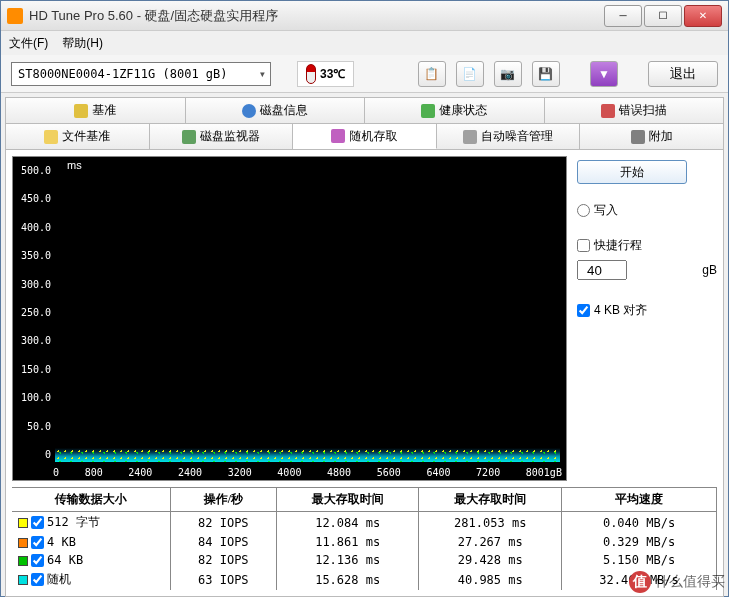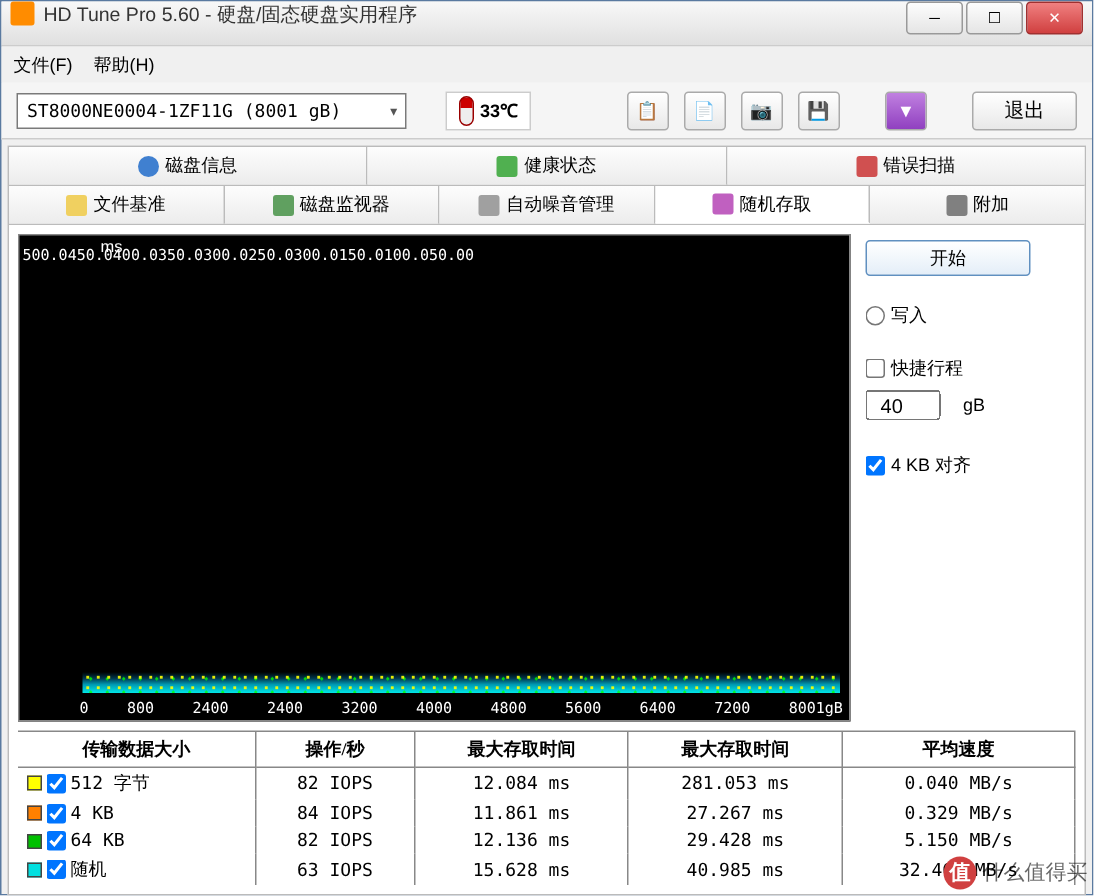--- a/index.html
+++ b/index.html
@@ -1,18 +1,18 @@
 <!DOCTYPE html>
 <html><head>
 <meta charset="utf-8">
 <style>
 * { box-sizing: border-box; margin: 0; padding: 0; }
 body { font-family: "Microsoft YaHei", Tahoma, sans-serif; font-size: 12px; background: #fff; width: 729px; height: 597px; overflow: hidden; position: relative; }
 .window { border: 1px solid #5a7aa0; background: #f0f0f0; width: 729px; height: 597px; }
-.titlebar { height: 30px; background: linear-gradient(#f8f8f8, #e0e0e0); display: flex; align-items: flex-start; padding: 0 6px; border-bottom: 1px solid #ccc; }
+.titlebar { height: 30px; background: linear-gradient(#f8f8f8, #e0e0e0); display: flex; align-items: center; padding: 0 6px; border-bottom: 1px solid #ccc; }
 .titlebar .icon { width: 16px; height: 16px; background: #ff8c00; margin-right: 6px; border-radius: 2px; }
 .titlebar .title { flex: 1; font-size: 13px; color: #333; }
 .winbtns { display: flex; gap: 0; }
 .winbtn { width: 38px; height: 22px; border: 1px solid #999; background: linear-gradient(#fdfdfd,#e5e5e5); border-radius: 3px; margin-left: 2px; display: flex; align-items: center; justify-content: center; font-size: 10px; cursor: pointer; }
 .winbtn.close { background: linear-gradient(#f08080,#d04040); color:#fff; border-color:#a03030; }
 .menubar { height: 24px; background: #f0f0f0; display: flex; align-items: center; padding: 0 8px; gap: 14px; font-size: 12px; }
 .menubar span { cursor: pointer; }
 .toolbar { height: 38px; background: #f5f5f5; border-bottom: 1px solid #ccc; display: flex; align-items: center; padding: 0 10px; gap: 10px; }
 .drivesel { width: 260px; height: 24px; background: #fff; border: 1px solid #7a7a7a; padding: 0 20px 0 6px; font-family: monospace; font-size: 12px; display: flex; align-items: center; position: relative; }
 .drivesel::after { content: "▾"; position: absolute; right: 4px; color: #555; }
@@ -34,29 +34,29 @@
 .ticon.folder { background: #e0b040; }
 .ticon.file { background: #f0d060; }
 .ticon.monitor { background: #60a060; }
 .ticon.noise { background: #a0a0a0; }
 .ticon.random { background: #c060c0; }
 .ticon.extra { background: #808080; }
 .content { display: flex; padding: 6px; gap: 6px; height: calc(100% - 52px); flex-direction: column; }
 .upper { display: flex; gap: 10px; flex: 1; }
 .chart { flex: 1; background: #000; position: relative; border: 1px solid #888; }
 .chart .ms-label { position: absolute; top: 2px; left: 54px; color: #fff; font-size: 11px; }
-.yaxis { position: absolute; left: 2px; top: 8px; bottom: 20px; width: 36px; color: #fff; font-size: 10px; display: flex; flex-direction: row; justify-content: space-between; text-align: right; font-family: monospace; }
+.yaxis { position: absolute; left: 2px; top: 8px; bottom: 20px; width: 36px; color: #fff; font-size: 10px; display: flex; flex-direction: column; justify-content: space-between; text-align: right; font-family: monospace; }
 .xaxis { position: absolute; left: 40px; right: 4px; bottom: 2px; color: #fff; font-size: 10px; display: flex; justify-content: space-between; font-family: monospace; }
 .plot { position: absolute; left: 42px; right: 6px; top: 8px; bottom: 18px; }
 .scatter { position: absolute; left: 0; right: 0; bottom: 0; height: 14px; background: linear-gradient(to top, rgba(0,255,255,0.9), rgba(0,220,255,0.7) 40%, rgba(0,180,255,0.3) 70%, transparent); }
 .scatter::before { content: ""; position: absolute; inset: 0; background-image: radial-gradient(circle, rgba(255,255,0,0.9) 1px, transparent 1px), radial-gradient(circle, rgba(0,255,0,0.8) 1px, transparent 1px); background-size: 7px 7px, 11px 9px; }
 .sidepanel { width: 140px; display: flex; flex-direction: column; gap: 6px; padding-top: 4px; }
 .startbtn { width: 110px; height: 24px; border: 1px solid #6090c0; border-radius: 3px; background: linear-gradient(#fff,#e4eef8); cursor: pointer; font-size: 12px; }
 .radio-row, .check-row { display: flex; align-items: center; gap: 4px; font-size: 12px; }
-.spinner { display: flex; align-items: center; gap: 15px; }
+.spinner { display: flex; align-items: center; gap: 0; justify-content: space-between; }
 .spinner input { width: 50px; height: 20px; text-align: center; }
 .results { border-top: 1px solid #888; }
 .results table { width: 100%; border-collapse: collapse; font-family: monospace; font-size: 12px; }
 .results th { border-bottom: 1px solid #888; border-right: 1px solid #888; padding: 3px 6px; font-weight: bold; font-family: "Microsoft YaHei"; background: #fff; }
 .results td { padding: 2px 6px; text-align: center; border-right: 1px solid #888; }
 .results td.name { text-align: left; font-family: monospace; }
 .results td.name .sq { display: inline-block; width: 10px; height: 10px; border: 1px solid #444; margin-right: 3px; vertical-align: middle; }
 .results td.name input { margin-right: 3px; vertical-align: middle; }
 .watermark { position: absolute; right: 4px; bottom: 4px; font-size: 14px; color: rgba(0,0,0,0.6); display: flex; align-items: center; gap: 4px; }
 .watermark .wm-icon { width: 22px; height: 22px; background: #d04040; border-radius: 50%; color: #fff; display: flex; align-items: center; justify-content: center; font-weight: bold; }
@@ -96,48 +96,52 @@
     <div class="tbtn">💾</div>
     <div style="width:10px"></div>
     <div class="tbtn" style="background:linear-gradient(#c080e0,#9040c0);color:#fff">▼</div>
     <div style="width:10px"></div>
     <button class="exitbtn">退出</button>
   </div>
 
   <div class="tabs-area">
     <div class="tab-row" id="tabrow1">
         <div class="tab">
+          <span class="ticon ruler"></span>
+          <span>基准</span>
+        </div>
+        <div class="tab">
           <span class="ticon info"></span>
           <span>磁盘信息</span>
         </div>
         <div class="tab">
           <span class="ticon health"></span>
           <span>健康状态</span>
         </div>
         <div class="tab">
           <span class="ticon scan"></span>
           <span>错误扫描</span>
         </div>
       </div>
     <div class="tab-row row2" id="tabrow2">
         <div class="tab">
           <span class="ticon file"></span>
           <span>文件基准</span>
         </div>
         <div class="tab">
           <span class="ticon monitor"></span>
           <span>磁盘监视器</span>
-        </div>
-        <div class="tab">
-          <span class="ticon noise"></span>
-          <span>自动噪音管理</span>
         </div>
         <div class="tab active">
           <span class="ticon random"></span>
           <span>随机存取</span>
+        </div>
+        <div class="tab">
+          <span class="ticon noise"></span>
+          <span>自动噪音管理</span>
         </div>
         <div class="tab">
           <span class="ticon extra"></span>
           <span>附加</span>
         </div>
       </div>
 
     <div class="content">
       <div class="upper">
         <div class="chart">

